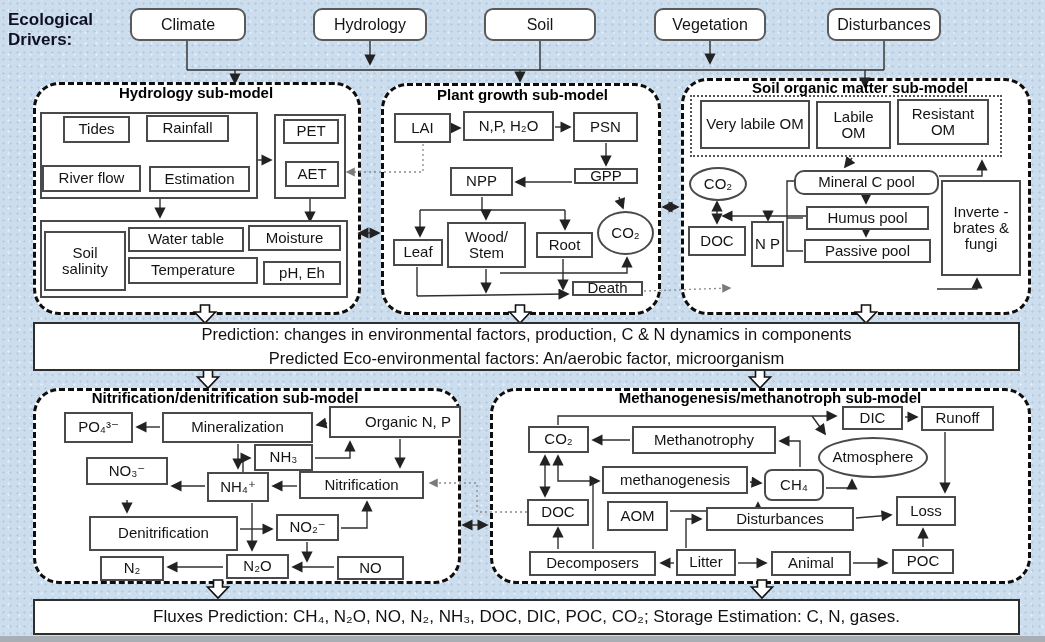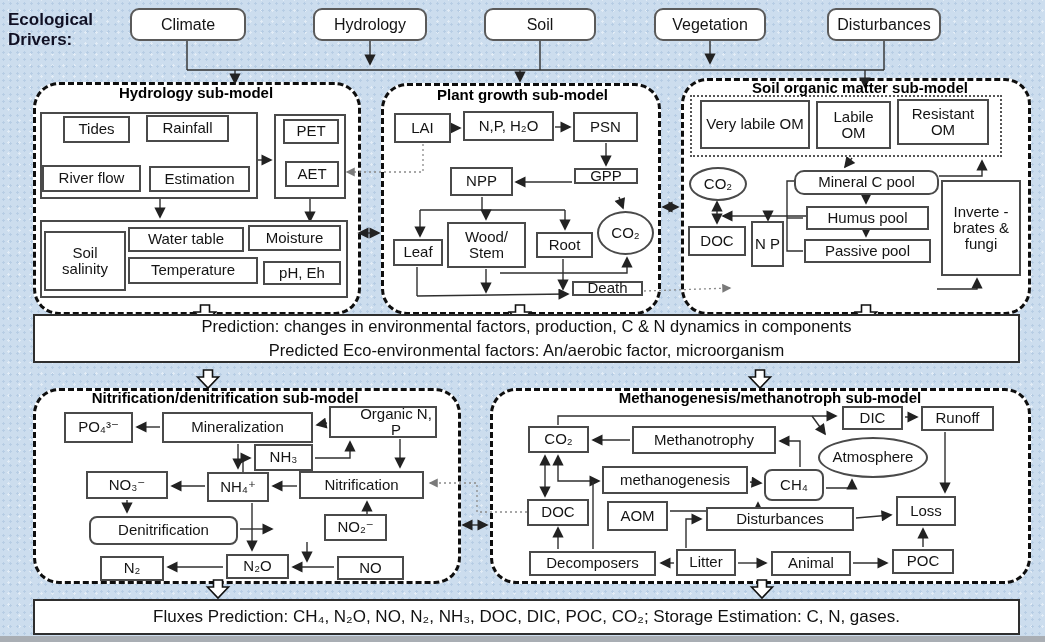--- a/index.html
+++ b/index.html
@@ -193,36 +193,36 @@
   <div class="bx" style="left:816px;top:101px;width:75px;height:48px;">Labile OM</div>
   <div class="bx" style="left:897px;top:99px;width:92px;height:46px;">Resistant OM</div>
   <div class="bx ell" style="left:689px;top:167px;width:58px;height:34px;">CO₂</div>
   <div class="bx" style="left:794px;top:170px;width:145px;height:25px;border-radius:10px;">Mineral C pool</div>
   <div class="bx" style="left:806px;top:206px;width:123px;height:24px;">Humus pool</div>
   <div class="bx" style="left:804px;top:239px;width:127px;height:24px;">Passive pool</div>
   <div class="bx" style="left:688px;top:226px;width:58px;height:30px;">DOC</div>
   <div class="bx" style="left:751px;top:221px;width:33px;height:46px;">N P</div>
   <div class="bx" style="left:941px;top:180px;width:80px;height:96px;">Inverte -brates &amp; fungi</div>
 
-  <div class="bar" style="left:33px;top:314px;width:987px;height:49px;font-size:16.5px;line-height:1.45;">
+  <div class="bar" style="left:33px;top:322px;width:987px;height:49px;font-size:16.5px;line-height:1.45;">
     <div>Prediction: changes in environmental factors, production, C &amp; N dynamics in components</div>
     <div>Predicted Eco-environmental factors: An/aerobic factor, microorganism</div>
   </div>
 
   <div class="dash" style="left:33px;top:388px;width:428px;height:196px;"></div>
   <div class="ttl" style="left:55px;top:390px;width:340px;">Nitrification/denitrification sub-model</div>
   <div class="bx" style="left:64px;top:412px;width:69px;height:31px;">PO₄³⁻</div>
   <div class="bx" style="left:162px;top:412px;width:151px;height:31px;">Mineralization</div>
-  <div class="bx" style="left:329px;top:406px;width:108px;height:32px;padding-left:28px;">Organic N, P</div>
+  <div class="bx" style="left:329px;top:406px;width:132px;height:32px;padding-left:28px;">Organic N, P</div>
   <div class="bx" style="left:254px;top:444px;width:59px;height:27px;">NH₃</div>
-  <div class="bx" style="left:86px;top:471px;width:82px;height:28px;">NO₃⁻</div>
+  <div class="bx" style="left:86px;top:457px;width:82px;height:28px;">NO₃⁻</div>
   <div class="bx" style="left:207px;top:472px;width:62px;height:30px;">NH₄⁺</div>
   <div class="bx" style="left:299px;top:471px;width:125px;height:28px;">Nitrification</div>
-  <div class="bx" style="left:89px;top:516px;width:149px;height:29px;border-radius:8px;">Denitrification</div>
-  <div class="bx" style="left:276px;top:514px;width:63px;height:27px;margin-left:48px;">NO₂⁻</div>
+  <div class="bx" style="left:89px;top:516px;width:149px;height:35px;">Denitrification</div>
+  <div class="bx" style="left:276px;top:514px;width:63px;height:27px;">NO₂⁻</div>
   <div class="bx" style="left:100px;top:556px;width:64px;height:25px;">N₂</div>
   <div class="bx" style="left:226px;top:554px;width:63px;height:25px;">N₂O</div>
   <div class="bx" style="left:337px;top:556px;width:67px;height:24px;">NO</div>
 
   <div class="dash" style="left:490px;top:388px;width:541px;height:196px;"></div>
   <div class="ttl" style="left:560px;top:390px;width:420px;">Methanogenesis/methanotroph sub-model</div>
   <div class="bx" style="left:842px;top:406px;width:61px;height:24px;">DIC</div>
   <div class="bx" style="left:921px;top:406px;width:73px;height:25px;">Runoff</div>
   <div class="bx" style="left:528px;top:426px;width:61px;height:27px;">CO₂</div>
   <div class="bx" style="left:632px;top:426px;width:144px;height:28px;">Methanotrophy</div>

